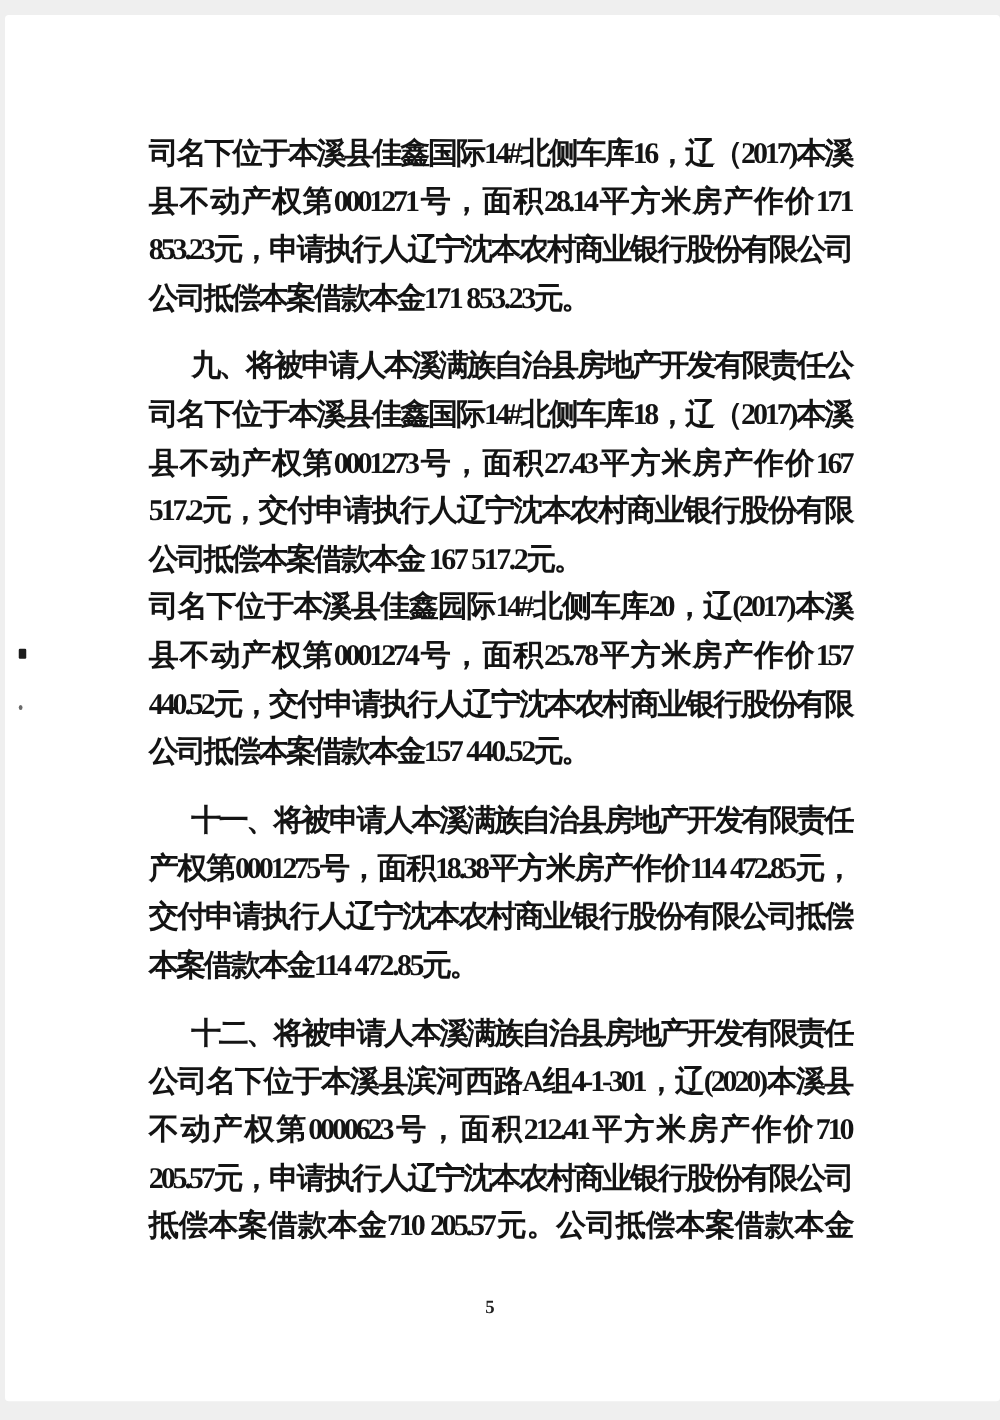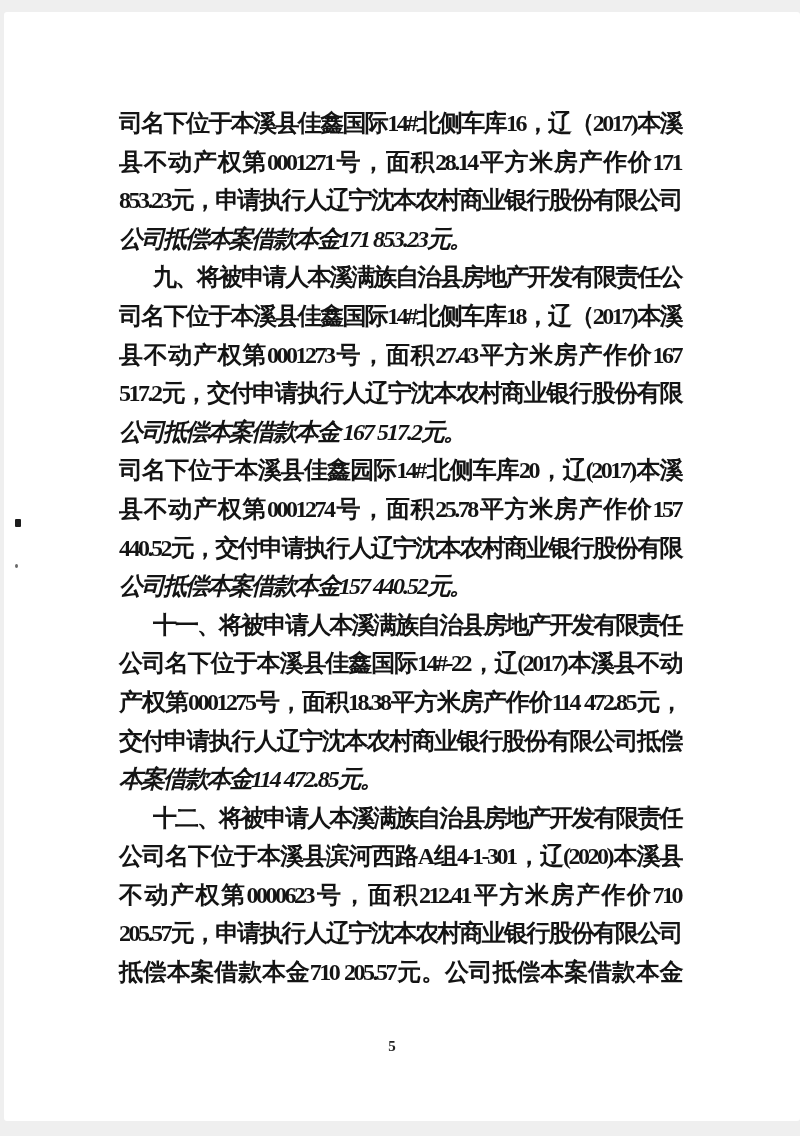--- a/index.html
+++ b/index.html
@@ -30,23 +30,22 @@
     font-weight: 600;
     white-space: nowrap;
     text-align: justify;
     text-align-last: justify;
     overflow: visible;
   }
   .ln.end {
     text-align: center;
     text-align-last: left;
     letter-spacing: -2px;
-    font-style: italic;
   }
-  .ln.first { text-indent: 34px; }
+  .ln.first { text-indent: 34px; margin-top: 16px; }
   .page-num {
     position: absolute;
     left: 372px; top: 1026px;
     width: 32px;
     text-align: center;
     font-size: 15px;
     color: #222;
     font-weight: 600;
   }
   .dot-a {
@@ -84,21 +83,20 @@
     <div class="ln">县不动产权第0001273号，面积27.43平方米房产作价167</div>
     <div class="ln">517.2元，交付申请执行人辽宁沈本农村商业银行股份有限</div>
     <div class="ln end">公司抵偿本案借款本金 167 517.2元。</div>
 
     <div class="ln">司名下位于本溪县佳鑫园际14#北侧车库20，辽(2017)本溪</div>
     <div class="ln">县不动产权第0001274号，面积25.78平方米房产作价157</div>
     <div class="ln">440.52元，交付申请执行人辽宁沈本农村商业银行股份有限</div>
     <div class="ln end">公司抵偿本案借款本金157 440.52元。</div>
 
     <div class="ln first">十一、将被申请人本溪满族自治县房地产开发有限责任</div>
-    <div class="ln">公司名下位于本溪县佳鑫国际14#-22，辽(2017)本溪县不动</div>
     <div class="ln">产权第0001275号，面积18.38平方米房产作价114 472.85元，</div>
     <div class="ln">交付申请执行人辽宁沈本农村商业银行股份有限公司抵偿</div>
     <div class="ln end">本案借款本金114 472.85元。</div>
 
     <div class="ln first">十二、将被申请人本溪满族自治县房地产开发有限责任</div>
     <div class="ln">公司名下位于本溪县滨河西路A组4-1-301，辽(2020)本溪县</div>
     <div class="ln">不动产权第0000623号，面积212.41平方米房产作价710</div>
     <div class="ln">205.57元，申请执行人辽宁沈本农村商业银行股份有限公司</div>
     <div class="ln">抵偿本案借款本金710 205.57元。公司抵偿本案借款本金</div>
   </div>

